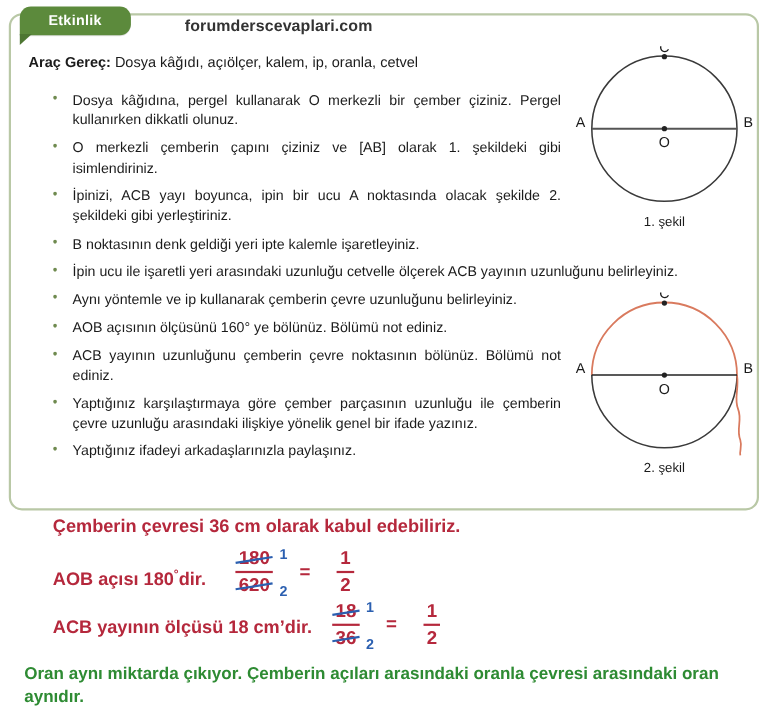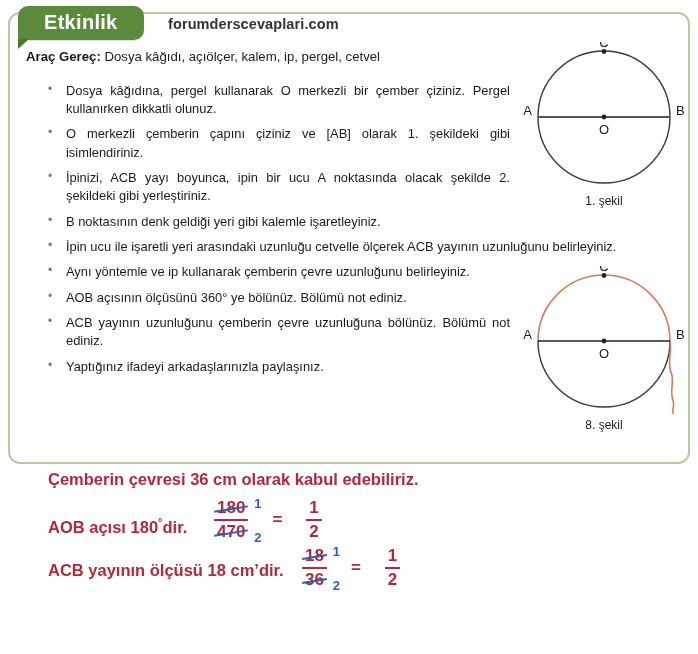--- a/index.html
+++ b/index.html
@@ -28,21 +28,21 @@
     box-sizing: border-box;
   }
 
   .etkinlik-tab {
     position: absolute;
     left: 18px;
     top: 6px;
     background: #5c8a3c;
     color: #ffffff;
     font-weight: bold;
-    font-size: 20px;
+    font-size: 13px;
     letter-spacing: .3px;
     padding: 5px 26px 6px 26px;
     border-radius: 10px 10px 10px 0;
     z-index: 5;
     box-shadow: 0 1px 0 rgba(0,0,0,.12);
     white-space: nowrap;
   }
   .etkinlik-tab::after {
     content: "";
     position: absolute;
@@ -237,32 +237,33 @@
   }
 </style>
 </head>
 <body>
 
 <div class="activity-panel">
 
   <div class="panel-body">
 
     <p class="materials">
-      <span class="lbl">Araç Gereç:</span><span> Dosya kâğıdı, açıölçer, kalem, ip, pergel, cetvel</span>
+      <span class="lbl">Araç Gereç:</span><span> Dosya kâğıdı, açıölçer, kalem, ip, oranla, cetvel</span>
     </p>
 
     <ul class="steps">
       <li>Dosya kâğıdına, pergel kullanarak O merkezli bir çember çiziniz. Pergel kullanırken dikkatli olunuz.</li>
       <li>O merkezli çemberin çapını çiziniz ve [AB] olarak 1. şekildeki gibi isimlendiriniz.</li>
       <li>İpinizi, ACB yayı boyunca, ipin bir ucu A noktasında olacak şekilde 2. şekildeki gibi yerleştiriniz.</li>
-      <li>B noktasının denk geldiği yeri gibi kalemle işaretleyiniz.</li>
+      <li>B noktasının denk geldiği yeri ipte kalemle işaretleyiniz.</li>
       <li class="wide" style="width:650px">İpin ucu ile işaretli yeri arasındaki uzunluğu cetvelle ölçerek ACB yayının uzunluğunu belirleyiniz.</li>
       <li class="wide" style="width:650px">Aynı yöntemle ve ip kullanarak çemberin çevre uzunluğunu belirleyiniz.</li>
-      <li>AOB açısının ölçüsünü 360° ye bölünüz. Bölümü not ediniz.</li>
-      <li>ACB yayının uzunluğunu çemberin çevre uzunluğuna bölünüz. Bölümü not ediniz.</li>
+      <li>AOB açısının ölçüsünü 160° ye bölünüz. Bölümü not ediniz.</li>
+      <li>ACB yayının uzunluğunu çemberin çevre noktasının bölünüz. Bölümü not ediniz.</li>
+      <li>Yaptığınız karşılaştırmaya göre çember parçasının uzunluğu ile çemberin çevre uzunluğu arasındaki ilişkiye yönelik genel bir ifade yazınız.</li>
       <li>Yaptığınız ifadeyi arkadaşlarınızla paylaşınız.</li>
     </ul>
   </div>
 
   <div class="figure" id="figure-1">
     <svg class="fig-svg" width="172" height="150" viewBox="0 0 172 150">
       <circle cx="86" cy="75" r="66" fill="none" stroke="#3a3a3a" stroke-width="1.4"></circle>
       <line x1="20" y1="75" x2="152" y2="75" stroke="#555555" stroke-width="1.8"></line>
       <circle cx="86" cy="75" r="2.4" fill="#222222"></circle>
       <circle cx="86" cy="9.5" r="2.4" fill="#222222"></circle>
@@ -283,21 +284,21 @@
 
       <path d="M 152 75 C 154 88 149 96 153 106 C 157 116 151 124 155 134 C 157 140 154 144 155 148" fill="none" stroke="#d97a5e" stroke-width="1.6"></path>
       <line x1="20" y1="75" x2="152" y2="75" stroke="#222222" stroke-width="1.4"></line>
       <circle cx="86" cy="75" r="2.4" fill="#222222"></circle>
       <circle cx="86" cy="9.5" r="2.4" fill="#222222"></circle>
       <text x="86" y="5" font-family="Liberation Sans, sans-serif" font-size="13" fill="#1b1b1b" text-anchor="middle">C</text>
       <text x="14" y="73" font-family="Liberation Sans, sans-serif" font-size="13" fill="#1b1b1b" text-anchor="end">A</text>
       <text x="158" y="73" font-family="Liberation Sans, sans-serif" font-size="13" fill="#1b1b1b" text-anchor="start">B</text>
       <text x="86" y="92" font-family="Liberation Sans, sans-serif" font-size="13" fill="#1b1b1b" text-anchor="middle">O</text>
     </svg>
-    <div class="figure-caption">8. şekil</div>
+    <div class="figure-caption">2. şekil</div>
   </div>
 
 </div>
 
 <div class="etkinlik-tab">Etkinlik</div>
 <div class="watermark">forumderscevaplari.com</div>
 
 <div class="answers">
 
   <div class="ans-line" id="ans-line-1">Çemberin çevresi 36 cm olarak kabul edebiliriz.</div>
@@ -305,21 +306,21 @@
   <div class="ans-line" id="ans-line-2">
     <span>AOB açısı 180</span><span class="sup-deg">°</span><span>dir.</span>
   </div>
 
   <div class="ans-line" id="ans-line-3">ACB yayının ölçüsü 18 cm’dir.</div>
 
   <div class="frac-block" id="frac-1">
     <span class="frac">
       <span class="num"><span class="cancel">180</span><span class="reduced top">1</span></span>
       <span class="bar"></span>
-      <span class="den"><span class="cancel">470</span><span class="reduced bot">2</span></span>
+      <span class="den"><span class="cancel">620</span><span class="reduced bot">2</span></span>
     </span>
     <span class="eq-sign">=</span>
     <span class="frac">
       <span class="num">1</span>
       <span class="bar"></span>
       <span class="den">2</span>
     </span>
   </div>
 
   <div class="frac-block" id="frac-2">
@@ -329,13 +330,14 @@
       <span class="den"><span class="cancel">36</span><span class="reduced bot">2</span></span>
     </span>
     <span class="eq-sign">=</span>
     <span class="frac">
       <span class="num">1</span>
       <span class="bar"></span>
       <span class="den">2</span>
     </span>
   </div>
 
+  <div class="green-note">Oran aynı miktarda çıkıyor. Çemberin açıları arasındaki oranla çevresi arasındaki oran aynıdır.</div>
 </div>
 
 </body></html>

